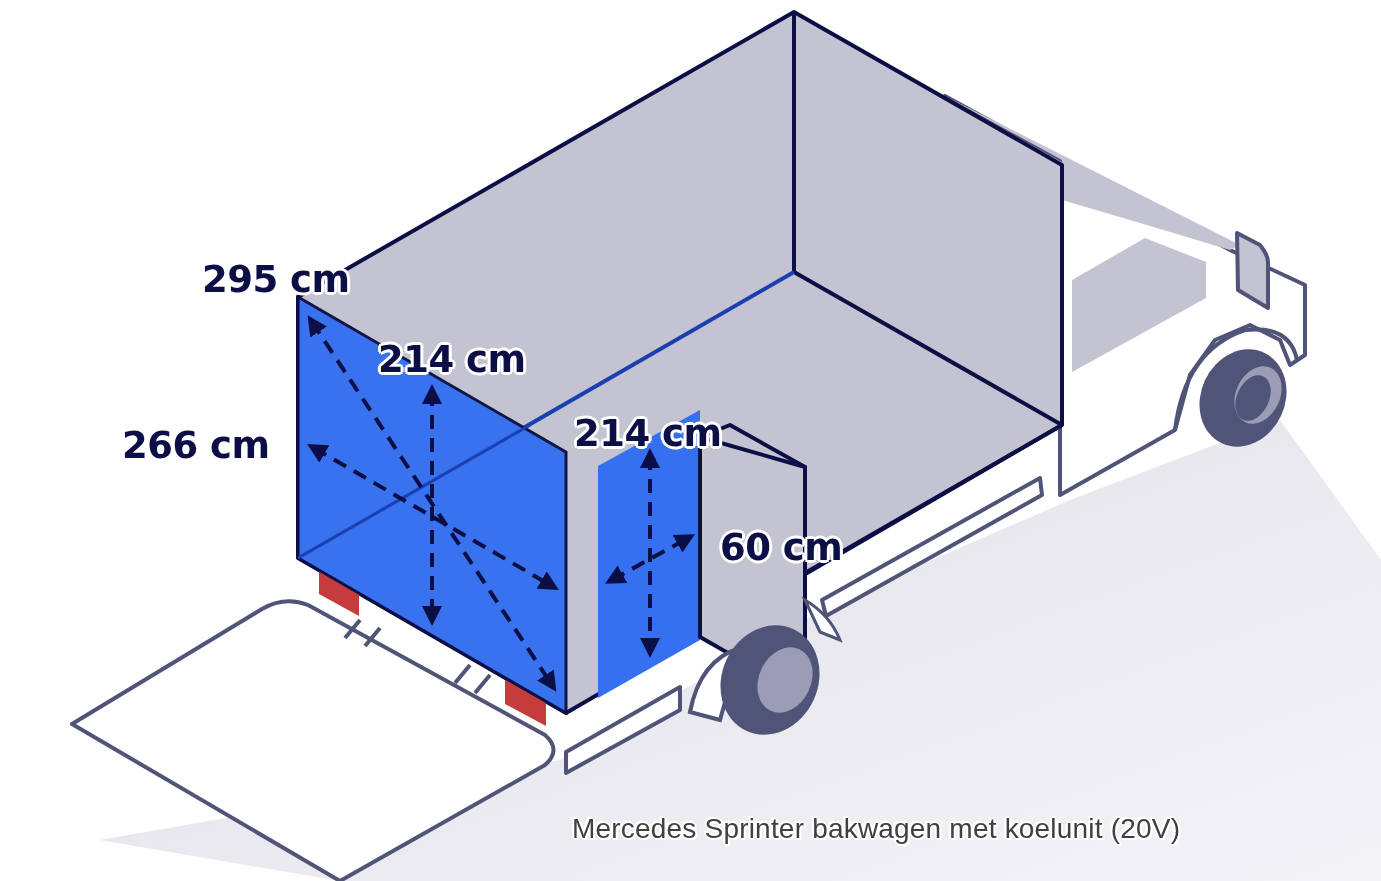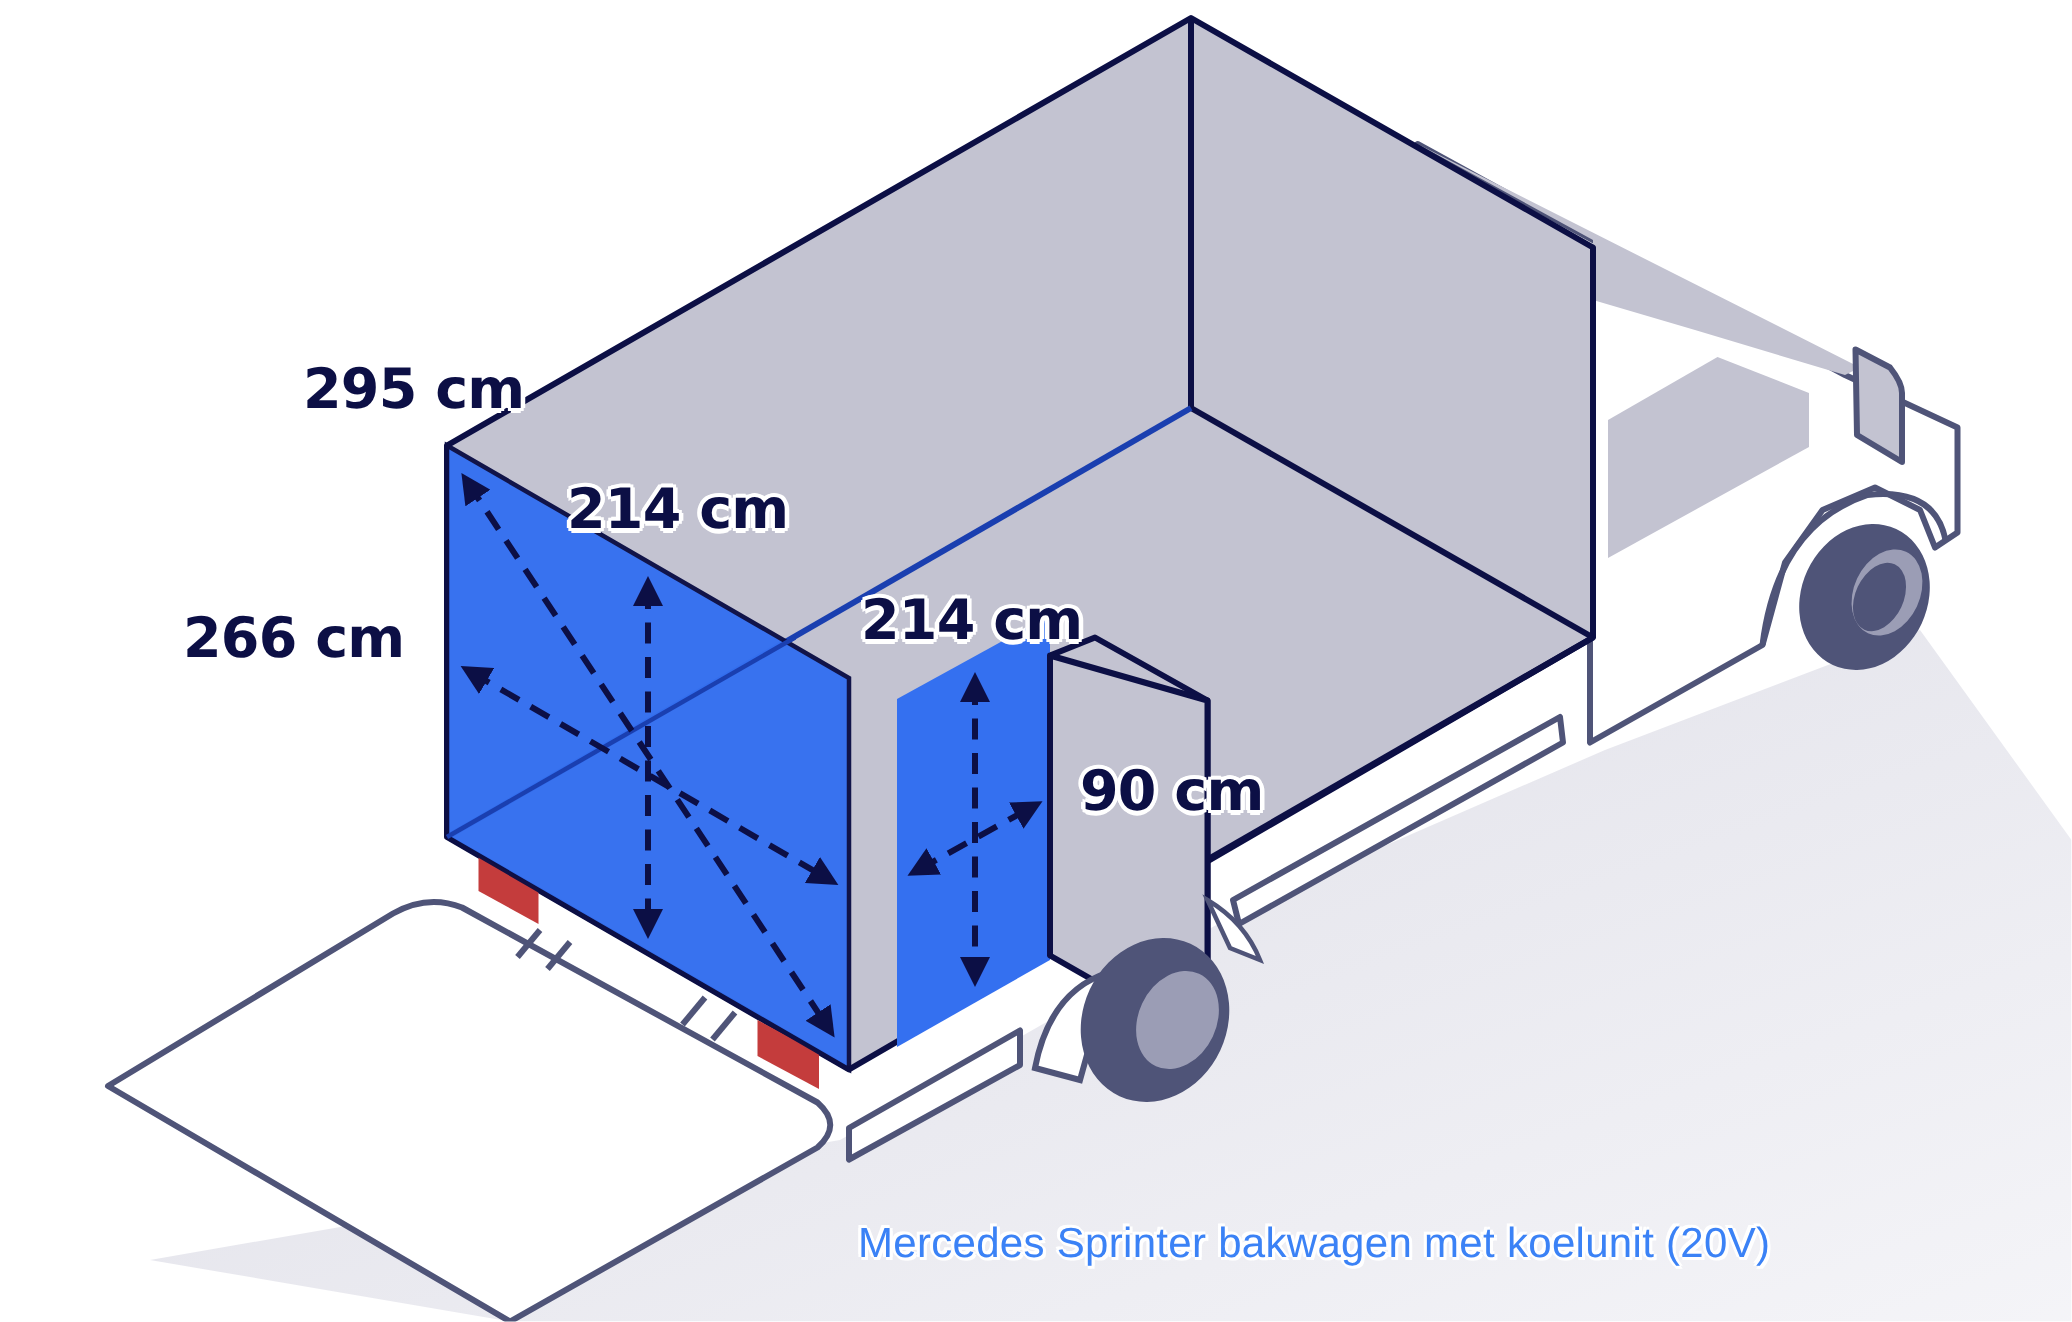--- a/index.html
+++ b/index.html
@@ -4,22 +4,22 @@
 <style>
   html,body{margin:0;padding:0;background:#ffffff;}
   body{width:1381px;height:881px;position:relative;overflow:hidden;font-family:"DejaVu Sans","Liberation Sans",sans-serif;}
   svg.art{position:absolute;left:0;top:0;}
   .lbl{position:absolute;font-weight:bold;color:#0c0f45;white-space:nowrap;
        text-shadow:
         2px 0 0 #fff,-2px 0 0 #fff,0 2px 0 #fff,0 -2px 0 #fff,
         2px 2px 0 #fff,-2px -2px 0 #fff,2px -2px 0 #fff,-2px 2px 0 #fff,
         3px 0 0 #fff,-3px 0 0 #fff,0 3px 0 #fff,0 -3px 0 #fff;
        letter-spacing:-0.5px;}
-  .dim{font-size:37px;}
-  .caption{position:absolute;left:572px;top:813px;font-size:28px;font-weight:normal;color:#3b82f6;font-family:"Liberation Sans",sans-serif;
+  .dim{font-size:37px;margin-top:20px;}
+  .caption{position:absolute;left:572px;top:813px;font-size:28px;font-weight:normal;color:#404040;font-family:"Liberation Sans",sans-serif;
        text-shadow:2px 0 0 #fff,-2px 0 0 #fff,0 2px 0 #fff,0 -2px 0 #fff,2px 2px 0 #fff,-2px -2px 0 #fff;letter-spacing:0.2px;}
 </style>
 </head>
 <body>
 
 <svg class="art" width="1381" height="881" viewBox="0 0 1381 881" xmlns="http://www.w3.org/2000/svg">
   <defs>
     <linearGradient id="shadowGrad" x1="0" y1="0" x2="1" y2="1">
       <stop offset="0" stop-color="#d9d9e3"></stop>
       <stop offset="1" stop-color="#f3f3f7"></stop>
@@ -95,15 +95,15 @@
     <line x1="314" y1="448" x2="552" y2="586" marker-start="url(#ah)" marker-end="url(#ah)"></line>
     <line x1="650" y1="456" x2="650" y2="650" marker-start="url(#ah)" marker-end="url(#ah)"></line>
     <line x1="612" y1="580" x2="688" y2="538" marker-start="url(#ah)" marker-end="url(#ah)"></line>
   </g>
 </svg>
 
 <div class="lbl dim" style="left:202px;top:238px;">295 cm</div>
 <div class="lbl dim" style="left:378px;top:318px;">214 cm</div>
 <div class="lbl dim" style="left:122px;top:404px;">266 cm</div>
 <div class="lbl dim" style="left:574px;top:392px;">214 cm</div>
-<div class="lbl dim" style="left:720px;top:506px;">90 cm</div>
+<div class="lbl dim" style="left:720px;top:506px;">60 cm</div>
 
 <div class="caption">Mercedes Sprinter bakwagen met koelunit (20V)</div>
 
 </body></html>

